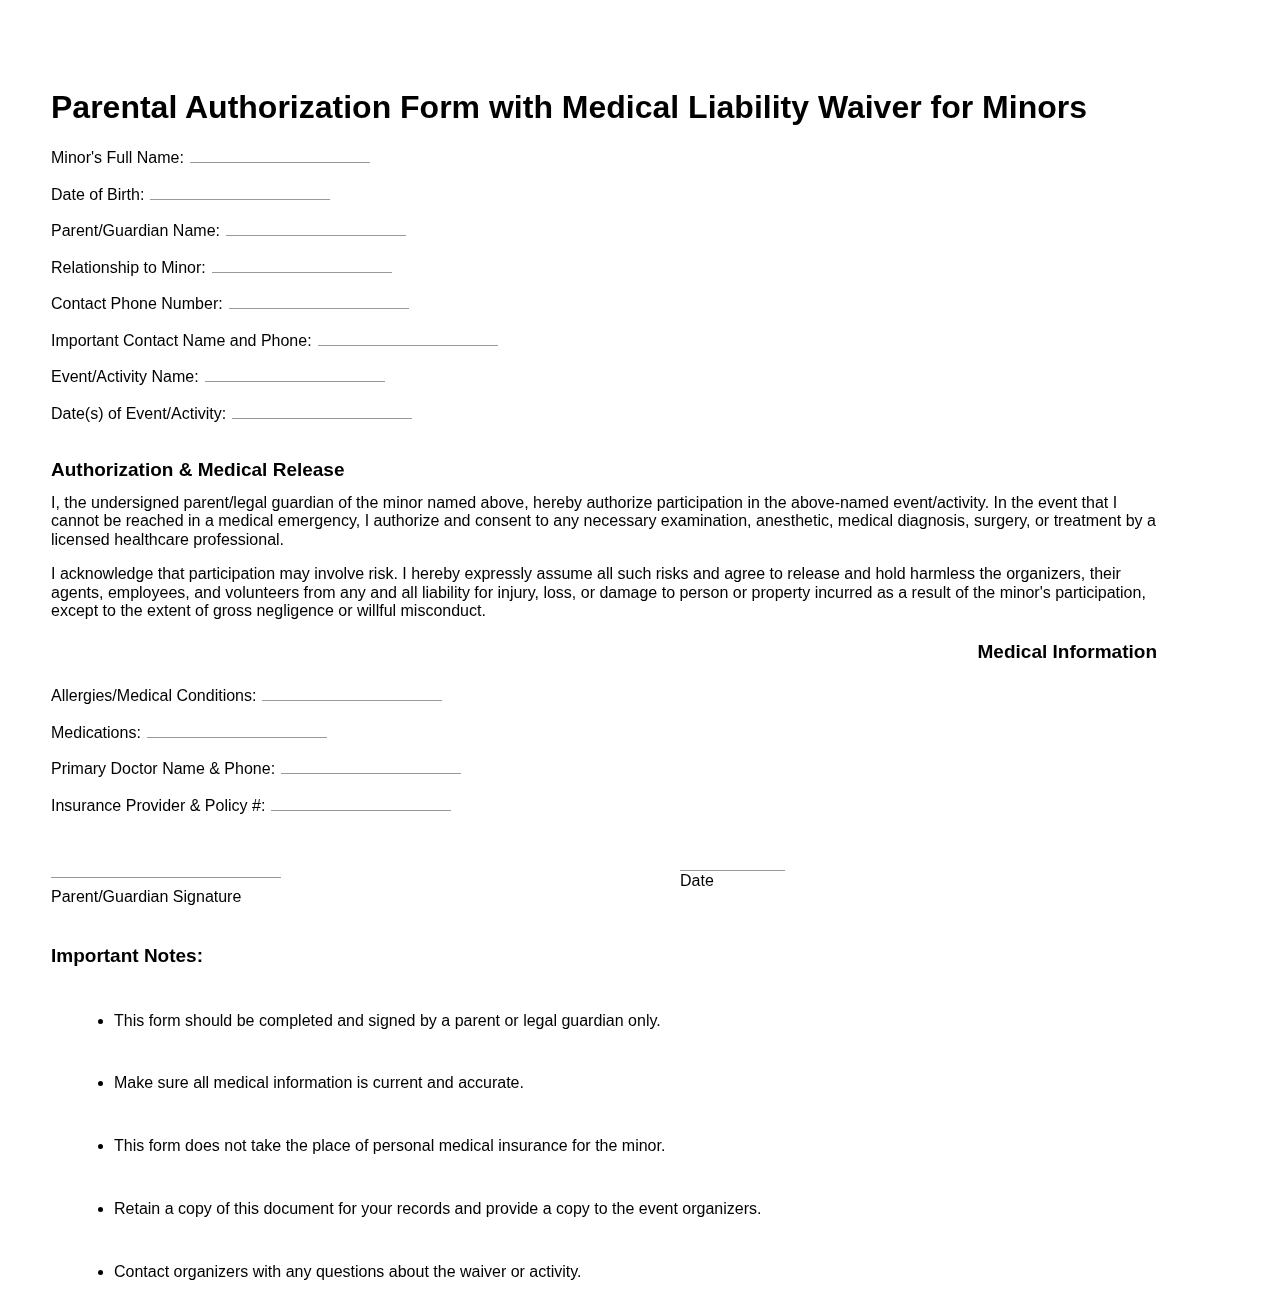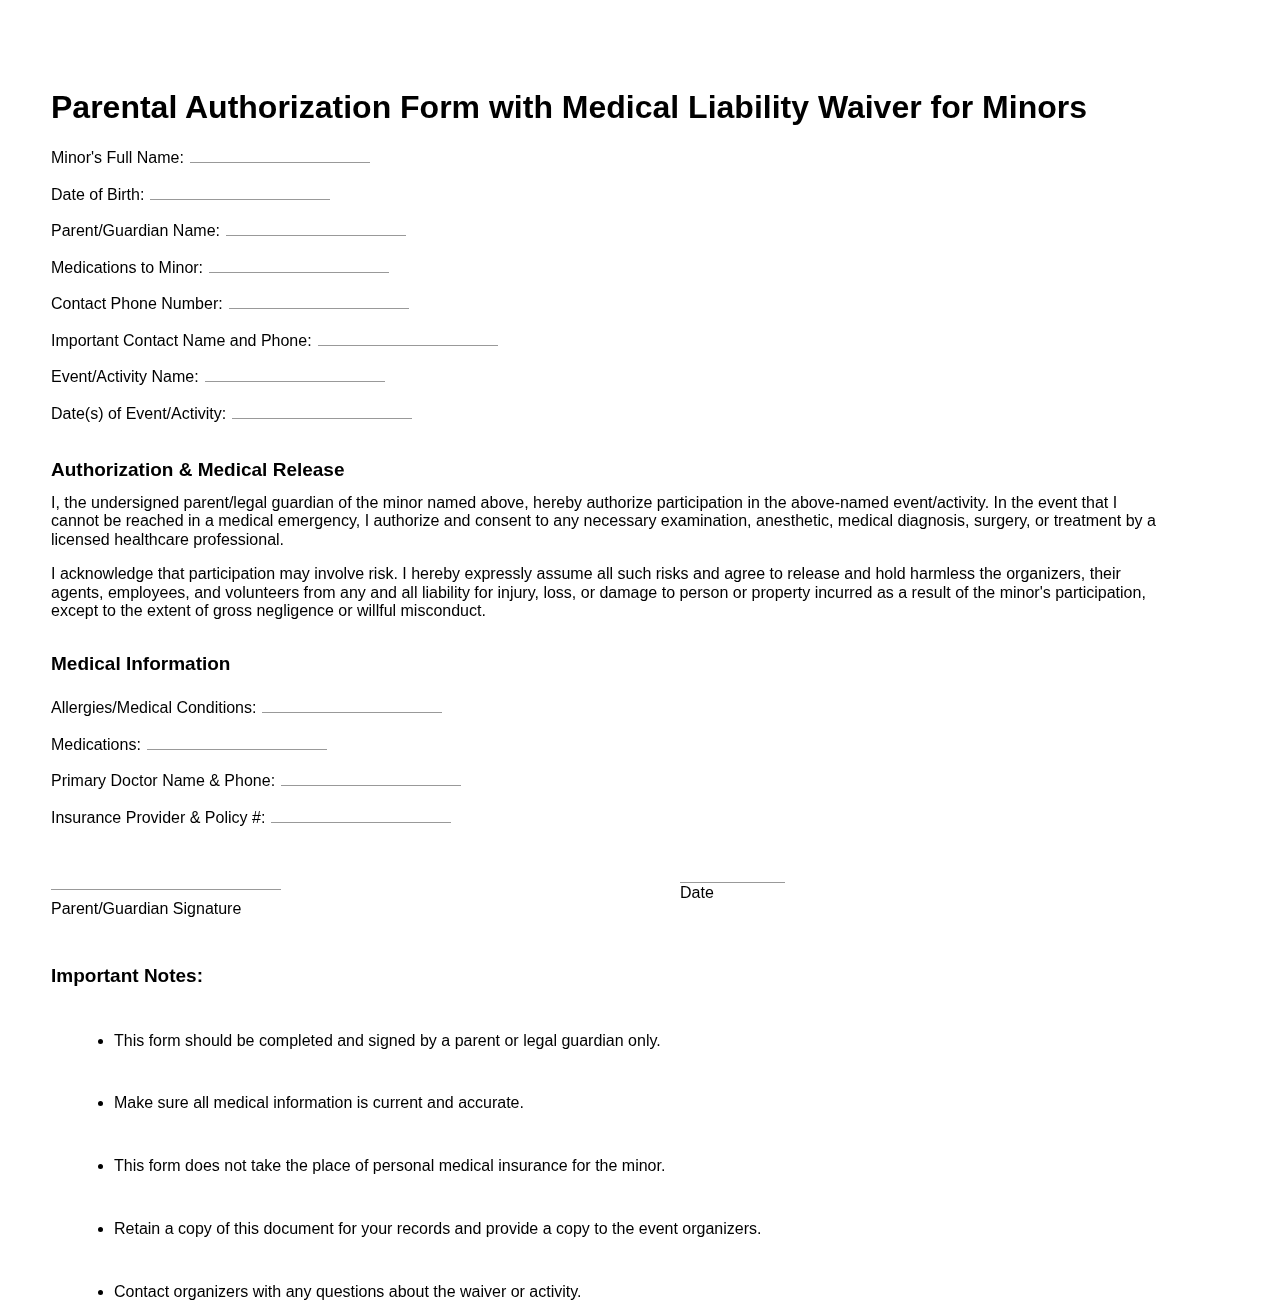--- a/index.html
+++ b/index.html
@@ -37,22 +37,22 @@
     height: 14px;
     border-bottom: 1px solid #999999;
     margin-left: 6px;
   }
   h3.section-heading {
     font-size: 19px;
     line-height: 21.5px;
     font-weight: bold;
     margin: 36px 0 13px 0;
   }
-  h3.h-medical { margin: 32px 0 24px 0; }
-  h3.h-notes   { margin: 16px 0 0 0; }
+  h3.h-medical { margin: 20px 0 24px 0; text-align: right; }
+  h3.h-notes   { margin: 8px 0 0 0; }
   p.para {
     margin: 0 0 16px 0;
     line-height: 18.5px;
     text-align: left;
   }
   .sig-row {
     position: relative;
     height: 105px;
   }
   .sig-line {
@@ -96,21 +96,21 @@
   <h1 class="doc-title">Parental Authorization Form with Medical Liability Waiver for Minors</h1>
 
   <div>
 
       <p class="field"><span>Minor's Full Name:</span><span class="blank-line"></span></p>
 
       <p class="field"><span>Date of Birth:</span><span class="blank-line"></span></p>
 
       <p class="field"><span>Parent/Guardian Name:</span><span class="blank-line"></span></p>
 
-      <p class="field"><span>Medications to Minor:</span><span class="blank-line"></span></p>
+      <p class="field"><span>Relationship to Minor:</span><span class="blank-line"></span></p>
 
       <p class="field"><span>Contact Phone Number:</span><span class="blank-line"></span></p>
 
       <p class="field"><span>Important Contact Name and Phone:</span><span class="blank-line"></span></p>
 
       <p class="field"><span>Event/Activity Name:</span><span class="blank-line"></span></p>
 
       <p class="field"><span>Date(s) of Event/Activity:</span><span class="blank-line"></span></p>
     </div>
 

